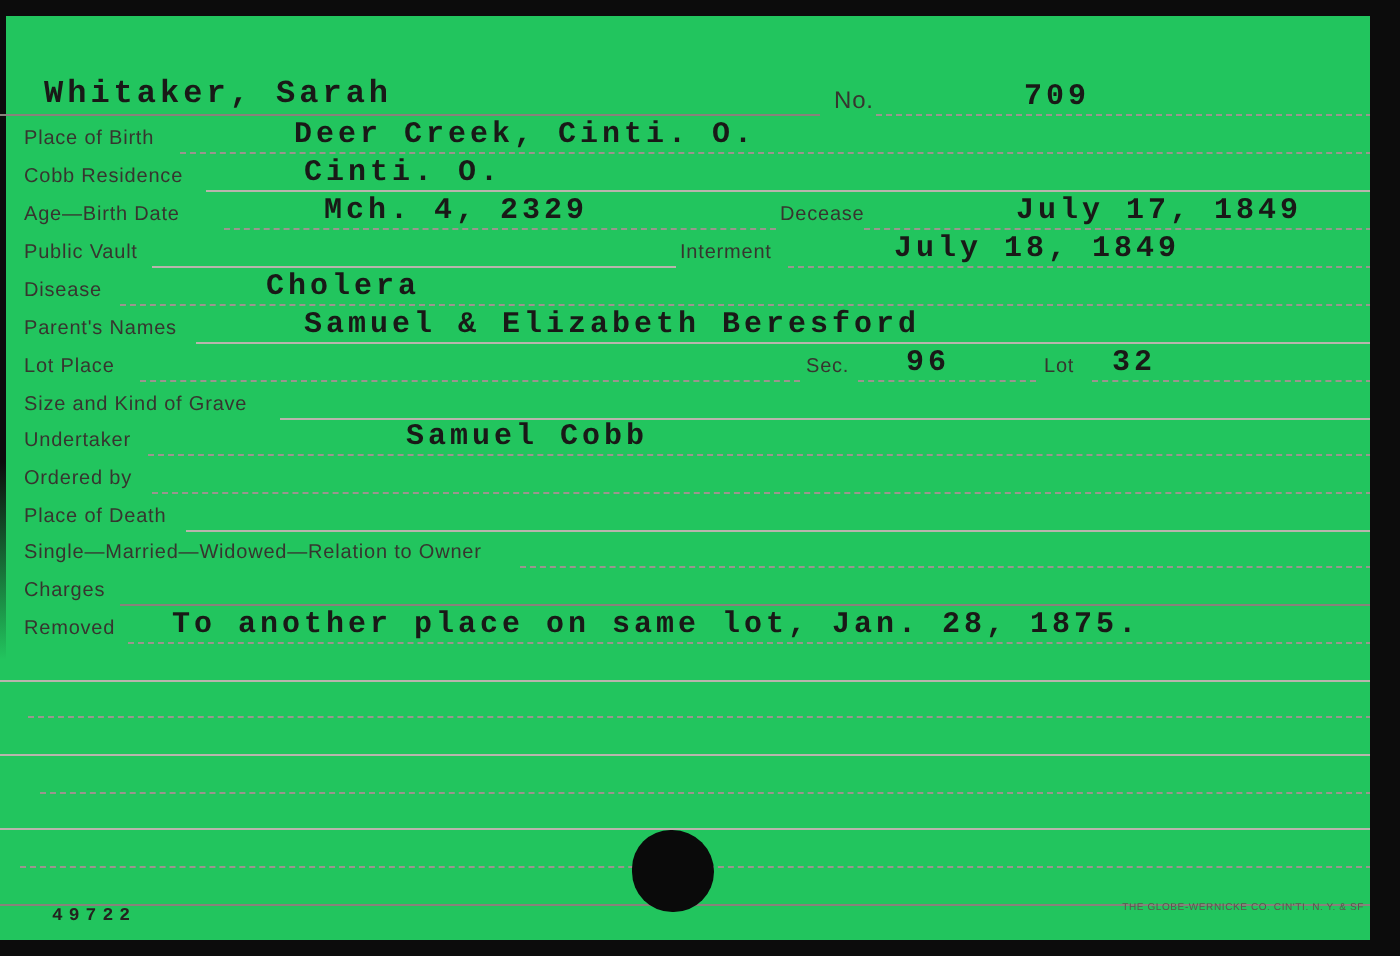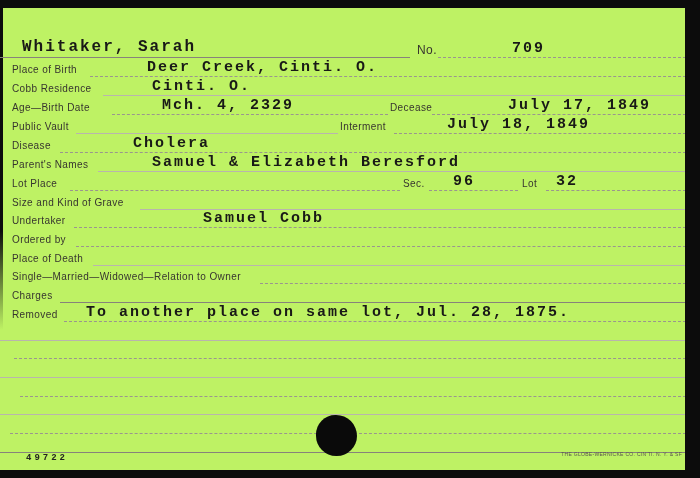--- a/index.html
+++ b/index.html
@@ -1,18 +1,18 @@
 <!DOCTYPE html>
 <html><head>
 <meta charset="utf-8">
 <style>
   html,body{margin:0;padding:0;background:#222;}
   #scan{
     position:relative;width:700px;height:478px;overflow:hidden;
-    background:#bef264;
+    background:#22c55e;
     font-family:"Liberation Sans",sans-serif;
   }
   
   .bar{position:absolute;background:#0c0c0c;}
   #bar-top{left:0;top:0;width:700px;height:8px;}
   #bar-right{left:685px;top:0;width:15px;height:478px;}
   #bar-bottom{left:0;top:470px;width:700px;height:8px;}
   #bar-left{left:0;top:0;width:3px;height:330px;
     background:linear-gradient(to bottom,#0c0c0c 0%,#0c0c0c 70%,rgba(12,12,12,0) 100%);}
   
@@ -117,21 +117,21 @@
 
   <span class="lbl" style="left:12px;top:234px">Ordered by</span>
 
   <span class="lbl" style="left:12px;top:253px">Place of Death</span>
 
   <span class="lbl" style="left:12px;top:271px">Single—Married—Widowed—Relation to Owner</span>
 
   <span class="lbl" style="left:12px;top:290px">Charges</span>
 
   <span class="lbl" style="left:12px;top:309px">Removed</span>
-  <span class="typed" style="left:86px;top:304px">To another place on same lot, Jul. 28, 1875.</span>
+  <span class="typed" style="left:86px;top:304px">To another place on same lot, Jan. 28, 1875.</span>
 
   <div id="hole-punch"></div>
   <span id="serial">49722</span>
   <span id="imprint">THE GLOBE-WERNICKE CO. CIN'TI. N. Y. &amp; SF</span>
 
   <div id="bar-top" class="bar"></div>
   <div id="bar-right" class="bar"></div>
   <div id="bar-bottom" class="bar"></div>
   <div id="bar-left"></div>
 

